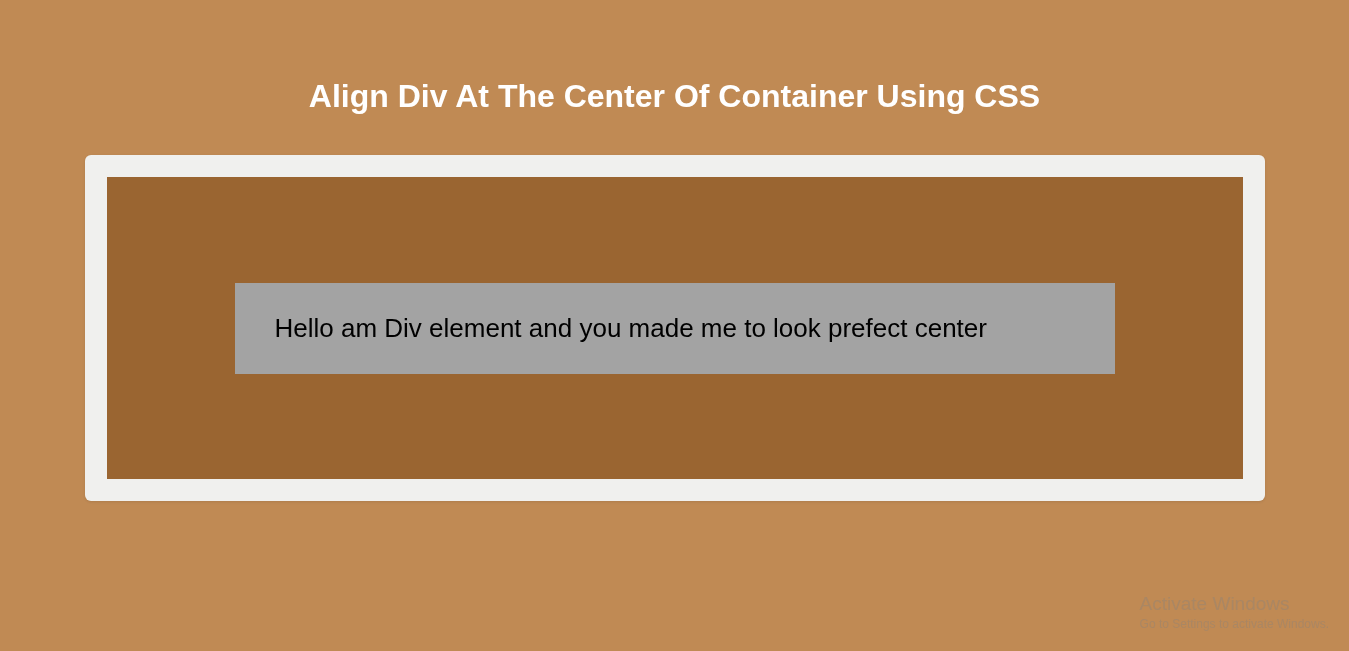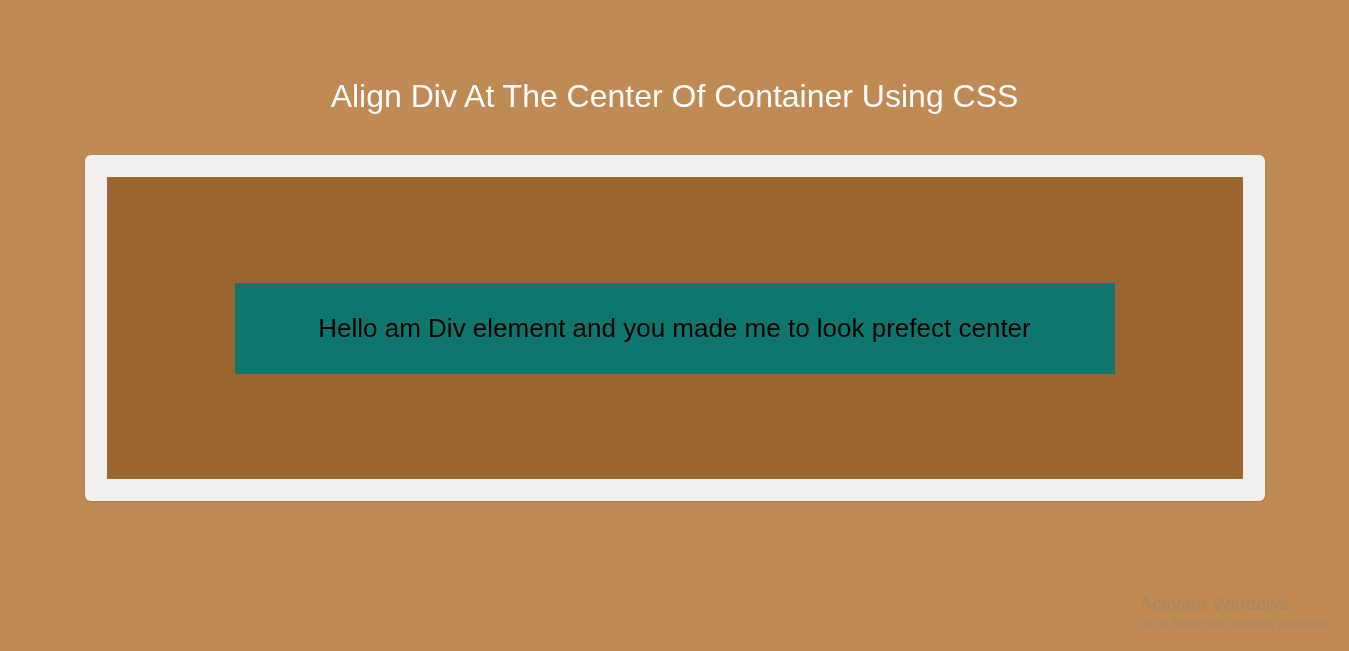--- a/index.html
+++ b/index.html
@@ -11,45 +11,45 @@
       width: 1349px;
       height: 651px;
       background-color: #c08a54;
       font-family: Arial, Helvetica, sans-serif;
       position: relative;
       overflow: hidden;
     }
     .page-title {
       color: #ffffff;
       font-size: 32px;
-      font-weight: 400;
+      font-weight: 700;
       text-align: center;
       padding-top: 78px;
       padding-bottom: 40px;
     }
     .outer-container {
       width: 1180px;
       margin: 0 auto;
       background-color: #f0f0ee;
       border-radius: 6px;
       padding: 22px;
       box-shadow: 0 1px 3px rgba(0,0,0,0.1);
     }
     .inner-container {
       background-color: #9a6531;
       height: 302px;
       display: flex;
       align-items: center;
       justify-content: center;
     }
     .center-box {
-      background-color: #0f766e;
+      background-color: #a3a3a3;
       padding: 30px 40px;
       width: 880px;
-      text-align: center;
+      text-align: left;
     }
     .center-text {
       color: #000000;
       font-size: 26px;
       font-weight: 400;
     }
     .watermark {
       position: absolute;
       bottom: 20px;
       right: 20px;

